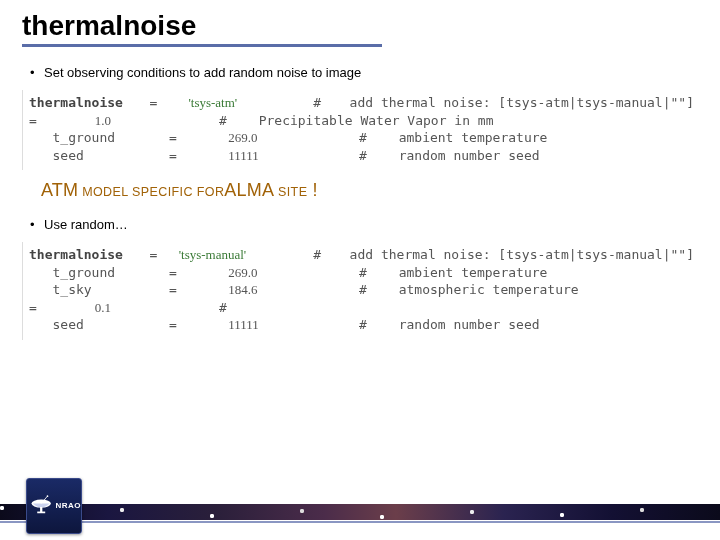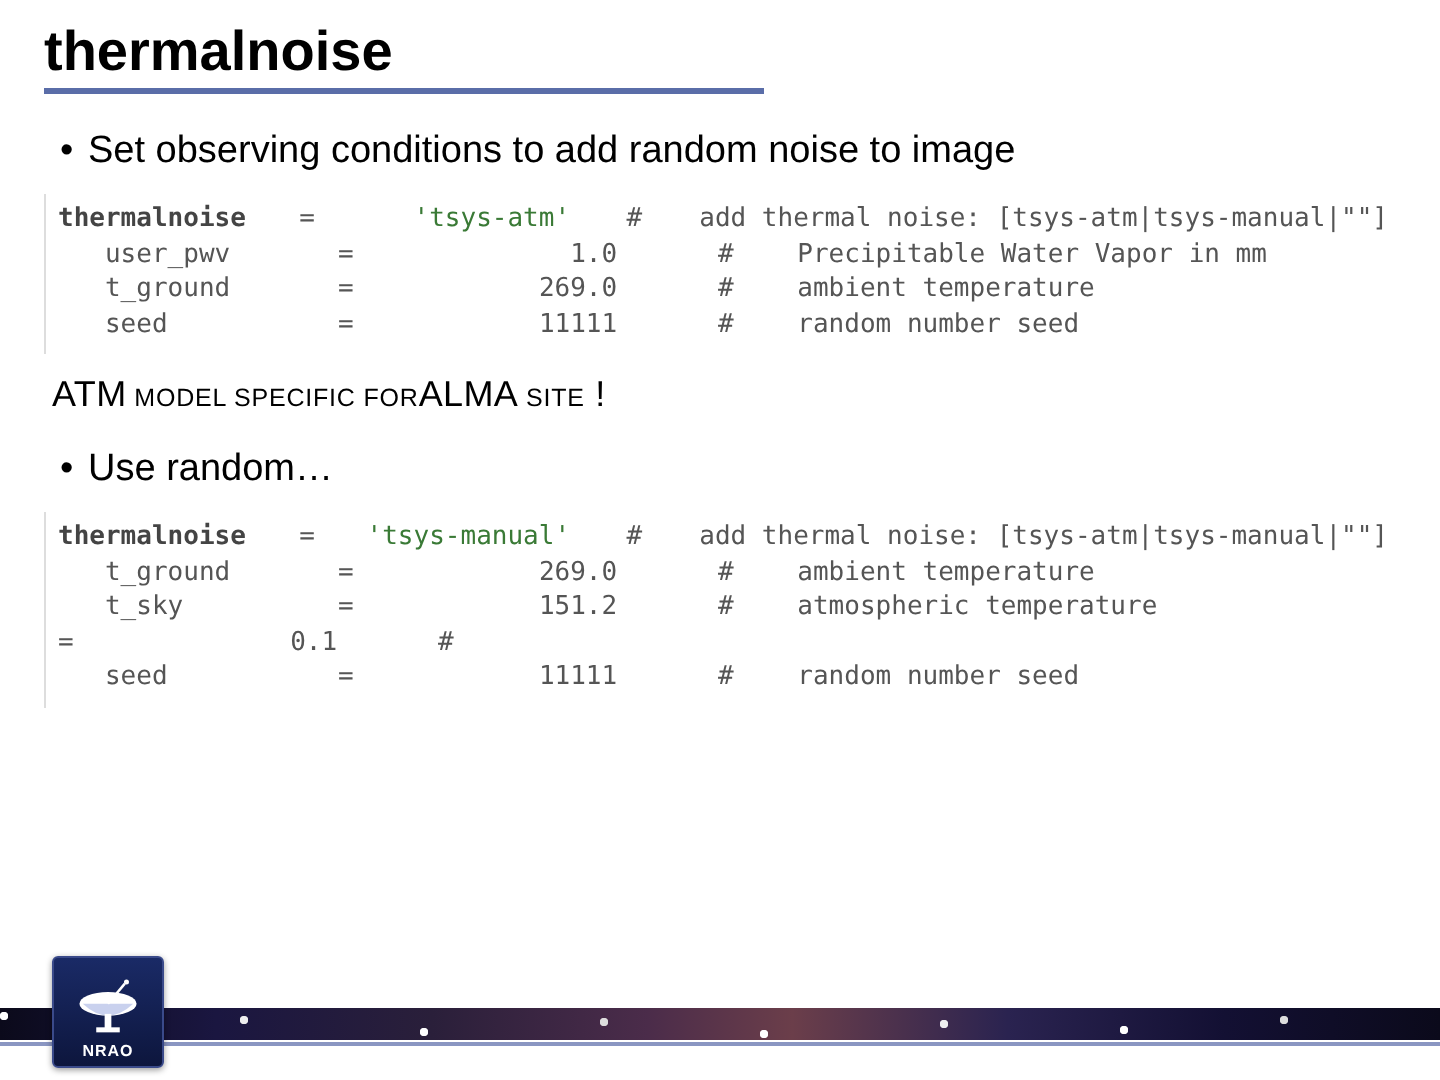--- a/index.html
+++ b/index.html
@@ -6,38 +6,38 @@
   html, body { width: 720px; height: 540px; font-family: Arial, Helvetica, sans-serif; background: #fff; overflow: hidden; }
   .slide { position: relative; width: 720px; height: 540px; }
   .title-wrap { padding: 10px 0 0 22px; }
   .title {
     font-size: 28px; font-weight: bold; color: #000;
     display: inline-block; padding-bottom: 2px;
     border-bottom: 3px solid #5a6da8;
     min-width: 360px;
   }
   .content { padding: 14px 20px 0 22px; }
-  .bullet { font-size: 19px; color: #000; margin: 4px 0 10px 8px; }
+  .bullet { font-size: 13px; color: #000; margin: 4px 0 10px 8px; }
   .bullet .dot { display:inline-block; width:14px; }
   .codebox {
     background: #fff; margin: 2px 0 10px 0px; padding: 4px 6px 6px 6px;
     font-family: "DejaVu Sans Mono","Menlo","Consolas",monospace;
     font-size: 13px; line-height: 1.35; color: #555;
     border-left: 1px solid #ddd;
   }
   .row { display: flex; white-space: pre; }
   .col-key  { width: 140px; }
   .col-eq   { width: 30px; text-align:left; }
-  .col-val  { width: 160px; }
+  .col-val  { width: 160px; font-family: Liberation Serif, serif; }
   .col-hash { width: 24px; }
   .col-cmt  { flex: 1; }
   .bold { font-weight: bold; color:#444; }
   .green { color: #3a7a36; }
   .midline {
-    font-size: 17px; color:#000000; margin: 6px 0 16px 4px; letter-spacing: .2px;
+    font-size: 17px; color:#a16207; margin: 6px 0 16px 19px; letter-spacing: .2px;
   }
   .midline .big { font-size: 18px; }
   .midline .sm  { font-size: 12.5px; letter-spacing: .4px; }
   .footer {
     position: absolute; left: 0; right: 0; bottom: 0; height: 60px;
   }
   .band {
     position:absolute; left:0; right:0; bottom:20px; height:16px;
     background: linear-gradient(90deg,#0b0a1b 0%, #1a1640 15%, #2a1f3a 30%, #4b2c4a 45%, #6b3e4a 55%, #2a2350 70%, #131033 85%, #0b0a1b 100%);
   }
@@ -46,21 +46,21 @@
     box-shadow: 40px 6px 0 0 #fff, 120px 2px 0 0 #eee, 210px 8px 0 0 #fff,
                 300px 3px 0 0 #ddd, 380px 9px 0 0 #fff, 470px 4px 0 0 #eee,
                 560px 7px 0 0 #fff, 640px 2px 0 0 #ddd;
   }
   .thinrule { position:absolute; left:0; right:0; bottom:17px; height:2px; background:#8a96c2; }
   .logo {
     position:absolute; left:26px; bottom:6px; width:56px; height:56px;
     background: linear-gradient(180deg,#1a2a66 0%, #0d163d 100%);
     border:1px solid #3a4a8a; border-radius:3px;
     box-shadow: 0 1px 3px rgba(0,0,0,.4);
-    display:flex; flex-direction:column; align-items:center; justify-content:flex-end;
+    display:flex; flex-direction:row; align-items:center; justify-content:flex-end;
     padding-bottom:3px;
   }
   .logo svg { width:42px; height:32px; }
   .logo-label { color:#fff; font-size:8px; font-weight:bold; letter-spacing:.5px; margin-top:1px;}
 </style>
 </head>
 <body>
 
 <div class="slide">
 
@@ -69,37 +69,37 @@
   </div>
 
   <div class="content">
 
     <div class="bullet">
       <span class="dot">•</span><span>Set observing conditions to add random noise to image</span>
     </div>
 
     <div class="codebox" id="code1">
         <div class="row"><span class="col-key bold">thermalnoise</span><span class="col-eq">=</span><span class="col-val green">    'tsys-atm'</span><span class="col-hash">#</span><span class="col-cmt">  add thermal noise: [tsys-atm|tsys-manual|""]</span></div>
-        <div class="row"><span class="col-key">   user_pwv</span><span class="col-eq">=</span><span class="col-val">           1.0</span><span class="col-hash">#</span><span class="col-cmt">  Precipitable Water Vapor in mm</span></div>
+        <div class="row"><span class="col-eq">=</span><span class="col-val">           1.0</span><span class="col-hash">#</span><span class="col-cmt">  Precipitable Water Vapor in mm</span></div>
         <div class="row"><span class="col-key">   t_ground</span><span class="col-eq">=</span><span class="col-val">         269.0</span><span class="col-hash">#</span><span class="col-cmt">  ambient temperature</span></div>
         <div class="row"><span class="col-key">   seed</span><span class="col-eq">=</span><span class="col-val">         11111</span><span class="col-hash">#</span><span class="col-cmt">  random number seed</span></div>
       </div>
 
     <div class="midline">
       <span class="big">ATM</span><span class="sm"> MODEL SPECIFIC FOR</span><span class="big">ALMA</span><span class="sm"> SITE</span><span class="big"> !</span>
     </div>
 
     <div class="bullet">
       <span class="dot">•</span><span>Use random…</span>
     </div>
 
     <div class="codebox" id="code2">
         <div class="row"><span class="col-key bold">thermalnoise</span><span class="col-eq">=</span><span class="col-val green"> 'tsys-manual'</span><span class="col-hash">#</span><span class="col-cmt">  add thermal noise: [tsys-atm|tsys-manual|""]</span></div>
         <div class="row"><span class="col-key">   t_ground</span><span class="col-eq">=</span><span class="col-val">         269.0</span><span class="col-hash">#</span><span class="col-cmt">  ambient temperature</span></div>
-        <div class="row"><span class="col-key">   t_sky</span><span class="col-eq">=</span><span class="col-val">         151.2</span><span class="col-hash">#</span><span class="col-cmt">  atmospheric temperature</span></div>
+        <div class="row"><span class="col-key">   t_sky</span><span class="col-eq">=</span><span class="col-val">         184.6</span><span class="col-hash">#</span><span class="col-cmt">  atmospheric temperature</span></div>
         <div class="row"><span class="col-eq">=</span><span class="col-val">           0.1</span><span class="col-hash">#</span></div>
         <div class="row"><span class="col-key">   seed</span><span class="col-eq">=</span><span class="col-val">         11111</span><span class="col-hash">#</span><span class="col-cmt">  random number seed</span></div>
       </div>
 
   </div>
 
   <div class="footer">
     <div class="band"></div>
     <div class="thinrule"></div>
     <div class="logo">

